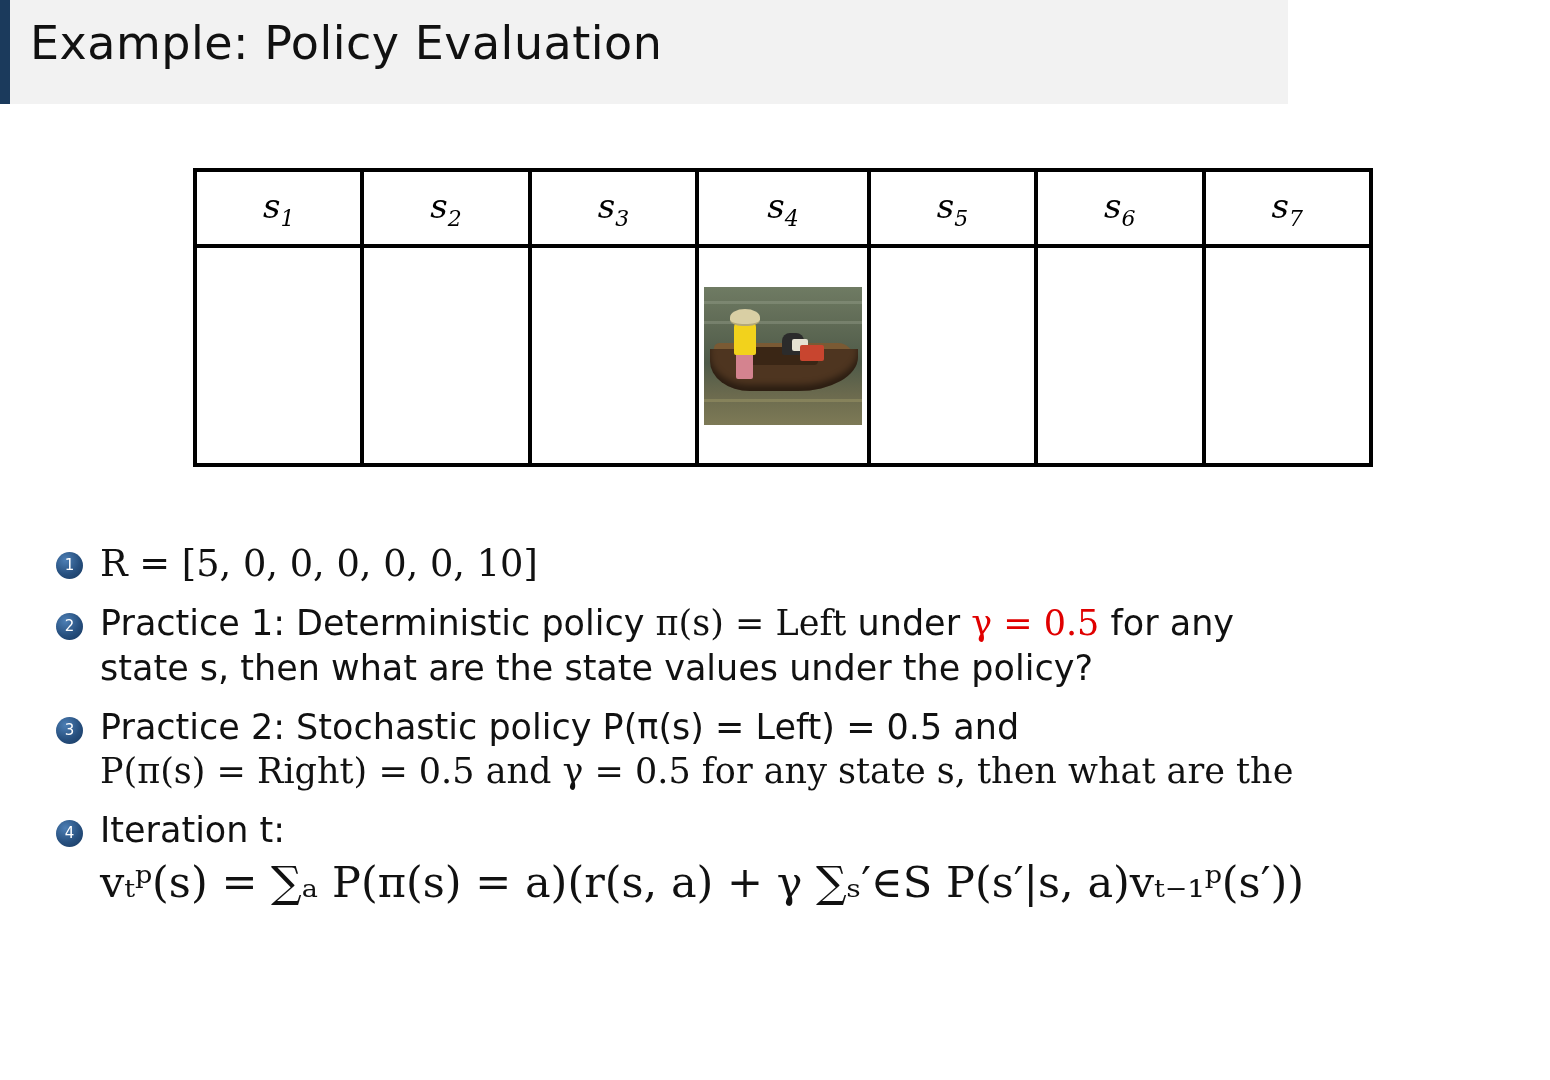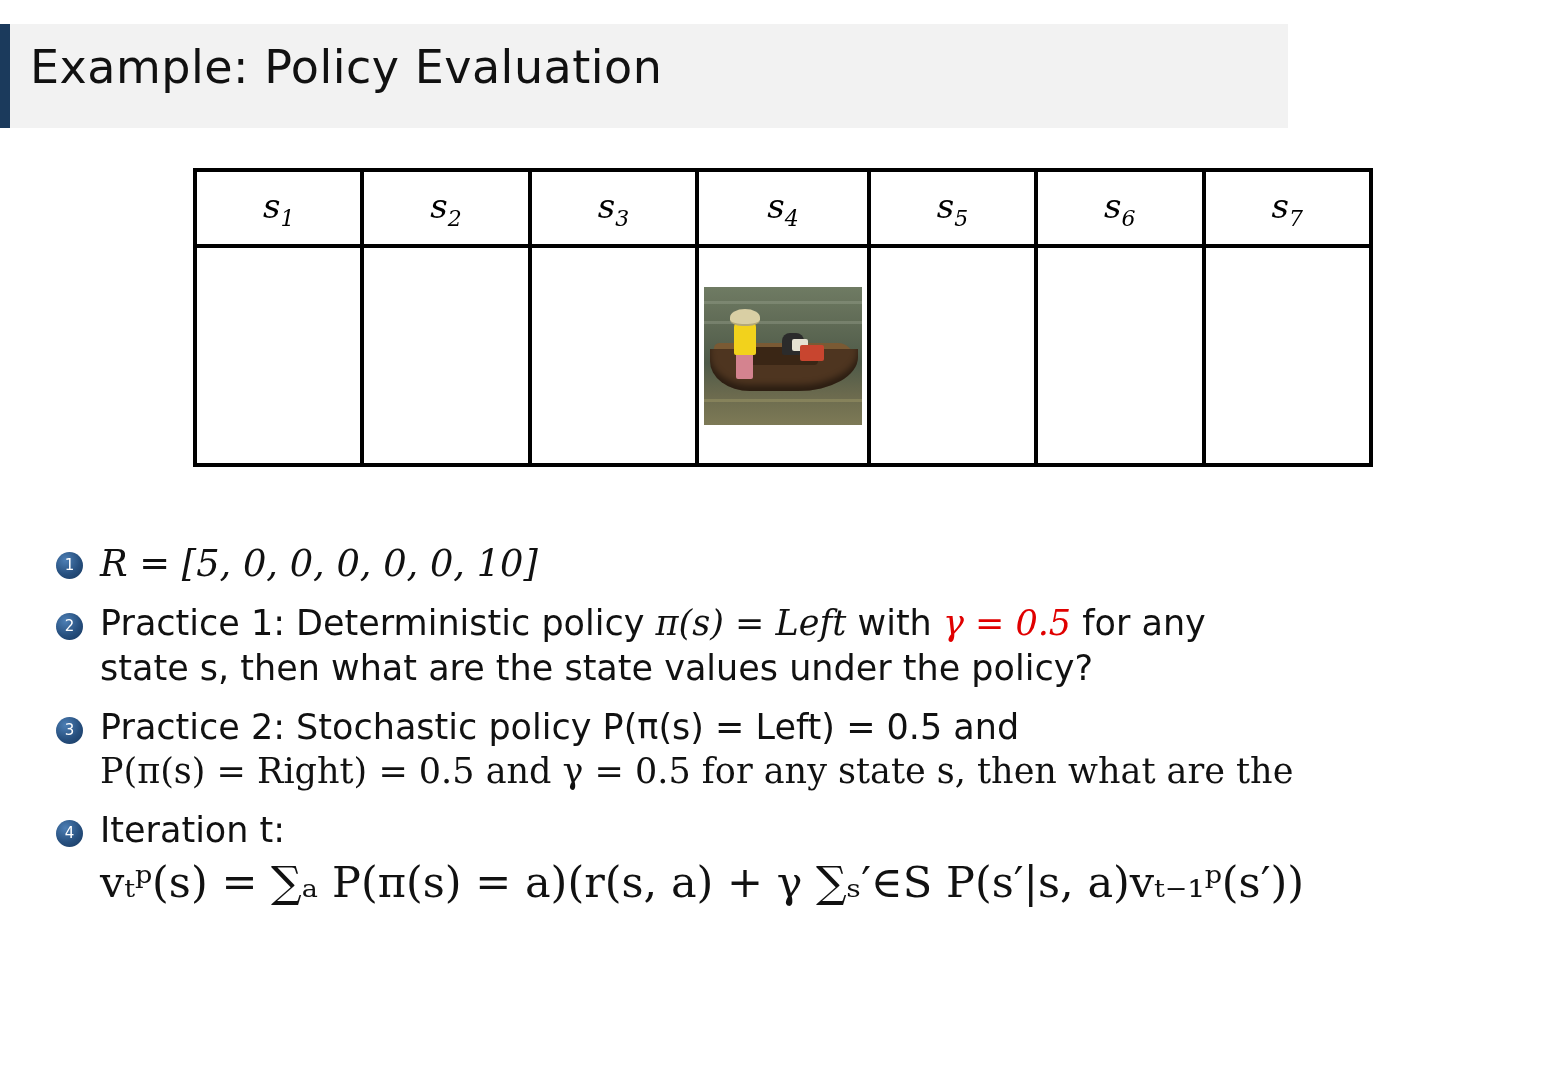--- a/index.html
+++ b/index.html
@@ -18,21 +18,20 @@
 
   
   .title-bar {
     position: absolute;
     left: 0; top: 0;
     width: 1288px;
     height: 104px;
     background: #f2f2f2;
     border-left: 10px solid #1b3a5c;
     box-sizing: border-box;
-    margin-top: 24px;
   }
   .title-bar .title-text {
     position: absolute;
     left: 20px;
     top: 16px;
     font-size: 46px;
     font-weight: 400;
     letter-spacing: 0.5px;
     color: #111111;
     white-space: nowrap;
@@ -218,21 +217,20 @@
   }
   .bullet-text {
     flex: 1 1 auto;
     font-size: 35px;
     line-height: 1.28;
     color: #111111;
     font-family: "DejaVu Sans", sans-serif;
   }
   .math {
     font-family: "DejaVu Serif", serif;
-    font-style: italic;
   }
   .math-up {
     font-family: "DejaVu Serif", serif;
     font-style: normal;
   }
   .red {
     color: #e00000;
   }
   .sub {
     font-size: 0.64em;
@@ -311,21 +309,21 @@
     <div class="bullet-marker">1</div>
     <div class="bullet-text">
       <span class="math" style="font-size:1.05em;">R = [5, 0, 0, 0, 0, 0, 10]</span>
     </div>
   </div>
 
   <div class="bullet-item">
     <div class="bullet-marker">2</div>
     <div class="bullet-text">
       <div>
-        <span>Practice 1:  Deterministic policy </span><span class="math">π(s) = </span><span class="math">Left</span><span> with </span><span class="math red">γ = 0.5</span><span> for any</span>
+        <span>Practice 1:  Deterministic policy </span><span class="math">π(s) = </span><span class="math">Left</span><span> under </span><span class="math red">γ = 0.5</span><span> for any</span>
       </div>
       <div>state s, then what are the state values under the policy?</div>
     </div>
   </div>
 
   <div class="bullet-item">
     <div class="bullet-marker">3</div>
     <div class="bullet-text">
       <div>Practice 2:  Stochastic policy P(π(s) = Left) = 0.5 and</div>
       <div class="math-up">P(π(s) = Right) = 0.5 and γ = 0.5 for any state s, then what are the</div>

